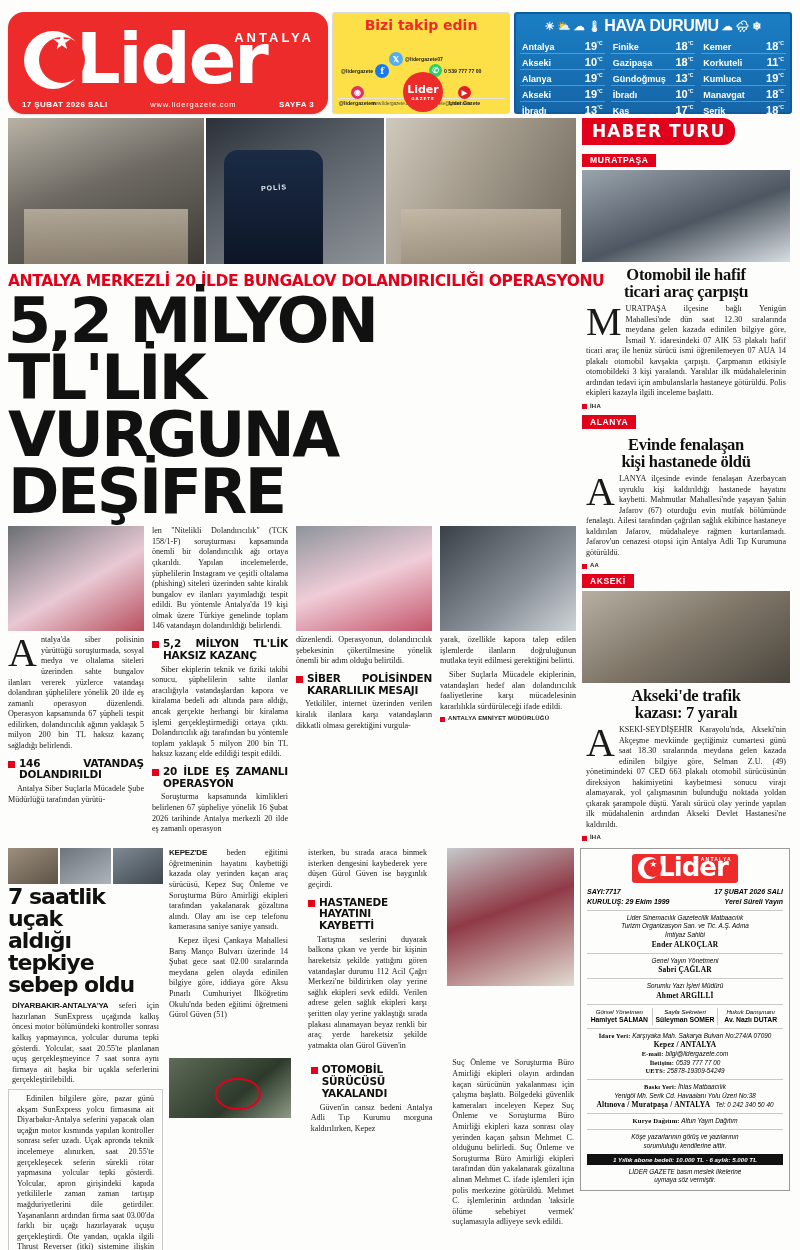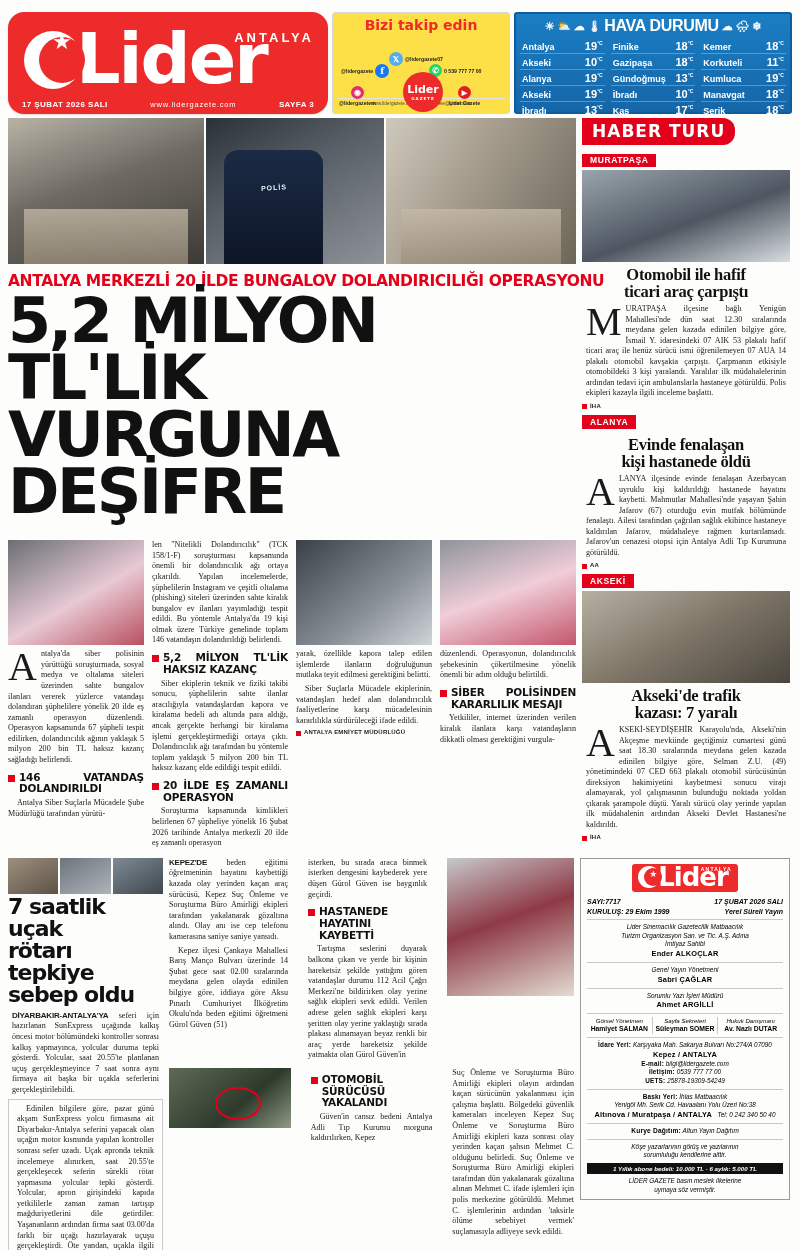--- a/index.html
+++ b/index.html
@@ -98,21 +98,21 @@
     background:linear-gradient(#1b2b45,#0d1627); border-radius:14px 14px 0 0;}
   .ph-cop:after{content:"POLİS";position:absolute;top:30%;left:50%;transform:translateX(-50%) rotate(-4deg);
     color:#e8eef6;font-size:7px;font-family:"Liberation Sans",sans-serif;font-weight:bold;letter-spacing:1px;}
 
   .kicker {
     background:transparent; color:#e2001a; font-family:"DejaVu Sans", sans-serif;
     font-weight:bold; font-size:15.5px; letter-spacing:-0.4px; padding:8px 0 2px; white-space:nowrap;
   }
   .headline {
     font-family:"DejaVu Sans", sans-serif; font-weight:bold; color:#111;
-    font-size:62px; line-height:.92; letter-spacing:-2.5px; margin:0 0 20px;
+    font-size:62px; line-height:.92; letter-spacing:-2.5px; margin:0 0 6px;
   }
   .headline .l2 { display:block; }
 
   
   .story { display:flex; gap:8px; margin-top:4px; }
   .scol { width:137px; font-size:8.1px; line-height:1.31; text-align:justify; color:#1a1a1a; }
   .scol p { margin:0 0 3px; text-indent:9px; }
   .scol p.noind { text-indent:0; }
   .dropcap:first-letter {
     float:left; font-size:40px; line-height:.78; padding:2px 4px 0 0; font-weight:normal;
@@ -191,21 +191,21 @@
   .imp-cres{position:relative;width:22px;height:22px;}
   .imp-cres:before{content:"";position:absolute;inset:0;border-radius:50%;background:#fff;}
   .imp-cres:after{content:"";position:absolute;left:6px;top:2px;width:18px;height:18px;border-radius:50%;background:#ee2b2b;}
   .imp-star{position:absolute;left:17px;top:6px;color:#fff;font-size:9px;line-height:1;z-index:3;}
   .imp-word{font-family:"DejaVu Sans",sans-serif;font-weight:bold;color:#fff;font-size:26px;
     line-height:.9;letter-spacing:-1px;margin-left:-2px;}
   .imp-ant{position:absolute;right:6px;top:2px;color:#fff;font-size:5px;letter-spacing:1.2px;font-weight:bold;}
   .imp-row{display:flex;justify-content:space-between;font-size:7px;font-style:italic;font-weight:bold;padding:1.5px 0;}
   .imp-sep{border-top:1px solid #c9c9c9;margin:3px 0;}
   .imp-c{text-align:center;font-size:6.4px;font-style:italic;line-height:1.35;}
-  .imp-c b{font-style:normal;font-size:7.4px;letter-spacing:.2px;}
+  .imp-c b{font-style:normal;font-size:7.4px;letter-spacing:.2px;font-family:Liberation Serif, serif;}
   .imp-3{display:flex;}
   .imp-3 > div{flex:1;text-align:center;font-size:6.1px;font-style:italic;line-height:1.3;
     border-right:1px solid #c9c9c9;padding:0 2px;}
   .imp-3 > div:last-child{border-right:none;}
   .imp-3 b{font-style:normal;font-size:6.8px;display:block;}
   .imp-black{background:#111;color:#fff;text-align:center;font-size:6.2px;font-style:italic;
     padding:2px 0;margin:3px 0;font-weight:bold;}
 </style>
 </head>
 <body>
@@ -379,37 +379,37 @@
           </div>
           <p>Siber ekiplerin teknik ve fiziki takibi sonucu, şüphelilerin sahte ilanlar aracılığıyla vatandaşlardan kapora ve kiralama bedeli adı altında para aldığı, ancak gerçekte herhangi bir kiralama işlemi gerçekleştirmediği ortaya çıktı. Dolandırıcılık ağı tarafından bu yöntemle toplam yaklaşık 5 milyon 200 bin TL haksız kazanç elde edildiği tespit edildi.</p>
           <div class="subhead">
             <span class="sq"></span>
             <span class="tx">20 İLDE EŞ ZAMANLI OPERASYON</span>
           </div>
           <p>Soruşturma kapsamında kimlikleri belirlenen 67 şüpheliye yönelik 16 Şubat 2026 tarihinde Antalya merkezli 20 ilde eş zamanlı operasyon</p>
         </div>
 
         <div class="scol">
+          <div class="mp2" style="height:105px;margin-bottom:4px;"></div>
+          <p class="noind">düzenlendi. Operasyonun, dolandırıcılık şebekesinin çökertilmesine yönelik önemli bir adım olduğu belirtildi.</p>
+          <div class="subhead">
+            <span class="sq"></span>
+            <span class="tx">SİBER POLİSİNDEN KARARLILIK MESAJI</span>
+          </div>
+          <p>Yetkililer, internet üzerinden verilen kiralık ilanlara karşı vatandaşların dikkatli olması gerektiğini vurgula-</p>
+        </div>
+
+        <div class="scol">
           <div class="mp3" style="height:105px;margin-bottom:4px;"></div>
           <p class="noind">yarak, özellikle kapora talep edilen işlemlerde ilanların doğruluğunun mutlaka teyit edilmesi gerektiğini belirtti.</p>
           <p>Siber Suçlarla Mücadele ekiplerinin, vatandaşları hedef alan dolandırıcılık faaliyetlerine karşı mücadelesinin kararlılıkla sürdürüleceği ifade edildi.</p>
           <div class="credit">
             <span class="sq"></span>
             <span>ANTALYA EMNİYET MÜDÜRLÜĞÜ</span>
           </div>
-        </div>
-
-        <div class="scol">
-          <div class="mp2" style="height:105px;margin-bottom:4px;"></div>
-          <p class="noind">düzenlendi. Operasyonun, dolandırıcılık şebekesinin çökertilmesine yönelik önemli bir adım olduğu belirtildi.</p>
-          <div class="subhead">
-            <span class="sq"></span>
-            <span class="tx">SİBER POLİSİNDEN KARARLILIK MESAJI</span>
-          </div>
-          <p>Yetkililer, internet üzerinden verilen kiralık ilanlara karşı vatandaşların dikkatli olması gerektiğini vurgula-</p>
         </div>
       </div>
     </div>
 
     <div class="right-col">
       <div class="haber-turu">HABER TURU</div>
 
       <div>
         <div class="tag">MURATPAŞA</div>
         <div class="sb-photo p1"></div>
@@ -462,21 +462,21 @@
   <div class="lower">
 
     <div class="lower-left">
       <div class="l-photos">
         <div class="lp1"></div>
         <div class="lp2"></div>
         <div class="lp3"></div>
       </div>
       <div class="l-title">
         <span>7 saatlik uçak</span><br>
-        <span>rötarı tepkiye</span><br>
+        <span>aldığı tepkiye</span><br>
         <span>sebep oldu</span>
       </div>
       <div class="l-body">
         <p class="noind">
           <span class="l-lead">DİYARBAKIR-ANTALYA'YA</span>
           <span>seferi için hazırlanan SunExpress uçağında kalkış öncesi motor bölümündeki kontroller sonrası kalkış yapmayınca, yolcular duruma tepki gösterdi. Yolcular, saat 20.55'te planlanan uçuş gerçekleşmeyince 7 saat sonra aynı firmaya ait başka bir uçakla seferlerini gerçekleştirilebildi.</span>
         </p>
         <div class="boxline">
           <p>Edinilen bilgilere göre, pazar günü akşam SunExpress yolcu firmasına ait Diyarbakır-Antalya seferini yapacak olan uçağın motor kısmında yapılan kontroller sonrası sefer uzadı. Uçak apronda teknik incelemeye alınırken, saat 20.55'te gerçekleşecek seferin sürekli rötar yapmasına yolcular tepki gösterdi. Yolcular, apron girişindeki kapıda yetkililerle zaman zaman tartışıp mağduriyetlerini dile getirdiler. Yaşananların ardından firma saat 03.00'da farklı bir uçağı hazırlayarak uçuşu gerçekleştirdi. Öte yandan, uçakla ilgili Thrust Reverser (itki) sistemine ilişkin kontrollerin gerekliliği üzerine planlanan saatinde kalkışın gerçekleştirilemediği ileri sürüldü.</p>
 

